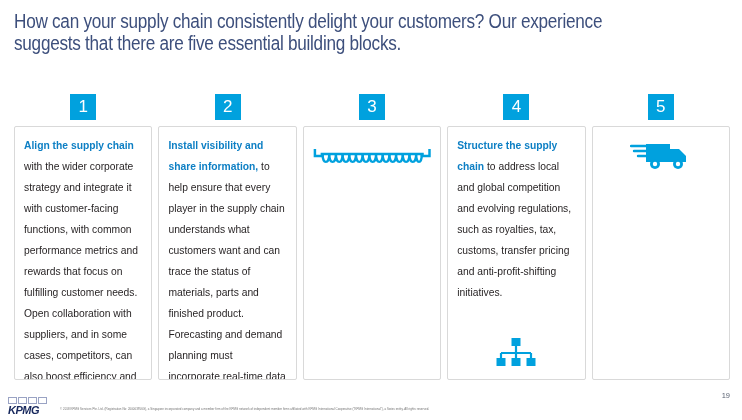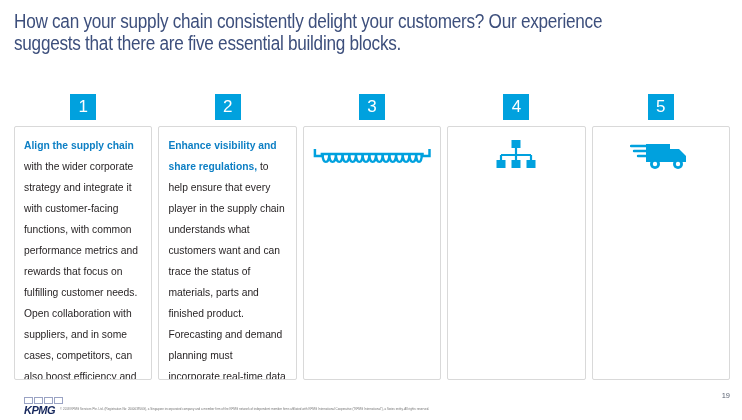--- a/index.html
+++ b/index.html
@@ -105,21 +105,21 @@
   .footer {
     position: absolute;
     left: 0;
     bottom: 0;
     width: 742px;
     height: 34px;
   }
 
   .kpmg-logo {
     position: absolute;
-    left: 24px;
+    left: 8px;
     bottom: 4px;
     width: 44px;
   }
 
   .kpmg-squares {
     display: flex;
     gap: 1px;
     margin-bottom: 1px;
   }
   .kpmg-squares i {
@@ -182,21 +182,21 @@
           <path d="M32 15 L40 10.2 L40 19.8 Z" fill="#00a1de"></path>
         </svg>
       </div>
     </div>
   </div>
 
   <div class="column">
     <div class="num-badge">2</div>
     <div class="card">
       <div class="card-text">
-        <span class="lead">Enhance visibility and share regulations,</span><span> to help ensure that every player in the supply chain understands what customers want and can trace the  status of materials, parts and finished product. Forecasting and demand planning must incorporate real-time data to become more accurate and expected.</span>
+        <span class="lead">Install visibility and share information,</span><span> to help ensure that every player in the supply chain understands what customers want and can trace the  status of materials, parts and finished product. Forecasting and demand planning must incorporate real-time data to become more accurate and expected.</span>
       </div>
       <div class="icon-wrap">
         <svg width="44" height="26" viewBox="0 0 44 26" aria-hidden="true">
           <path d="M2 13 C10 2, 34 2, 42 13 C34 24, 10 24, 2 13 Z" fill="#00a1de"></path>
           <circle cx="22" cy="13" r="6.8" fill="#ffffff"></circle>
           <circle cx="22" cy="13" r="3.6" fill="#00a1de"></circle>
         </svg>
       </div>
     </div>
   </div>
@@ -227,20 +227,23 @@
           </g>
           <path d="M8 13 L116 13" stroke="#00a1de" stroke-width="2.6" fill="none"></path>
         </svg>
       </div>
     </div>
   </div>
 
   <div class="column">
     <div class="num-badge">4</div>
     <div class="card">
+      <div class="card-text">
+        <span class="lead">Structure the supply chain</span><span> to address local and global competition and evolving regulations, such as royalties, tax, customs, transfer pricing and anti-profit-shifting initiatives.</span>
+      </div>
       <div class="icon-wrap">
         <svg width="42" height="30" viewBox="0 0 42 30" aria-hidden="true">
           <rect x="16.5" y="1" width="9" height="8" fill="#00a1de"></rect>
           <path d="M21 9 L21 16" stroke="#00a1de" stroke-width="2.2"></path>
           <path d="M6 16 L36 16" stroke="#00a1de" stroke-width="2.2"></path>
           <path d="M6 16 L6 21 M21 16 L21 21 M36 16 L36 21" stroke="#00a1de" stroke-width="2.2"></path>
           <rect x="1.5" y="21" width="9" height="8" fill="#00a1de"></rect>
           <rect x="16.5" y="21" width="9" height="8" fill="#00a1de"></rect>
           <rect x="31.5" y="21" width="9" height="8" fill="#00a1de"></rect>
         </svg>

